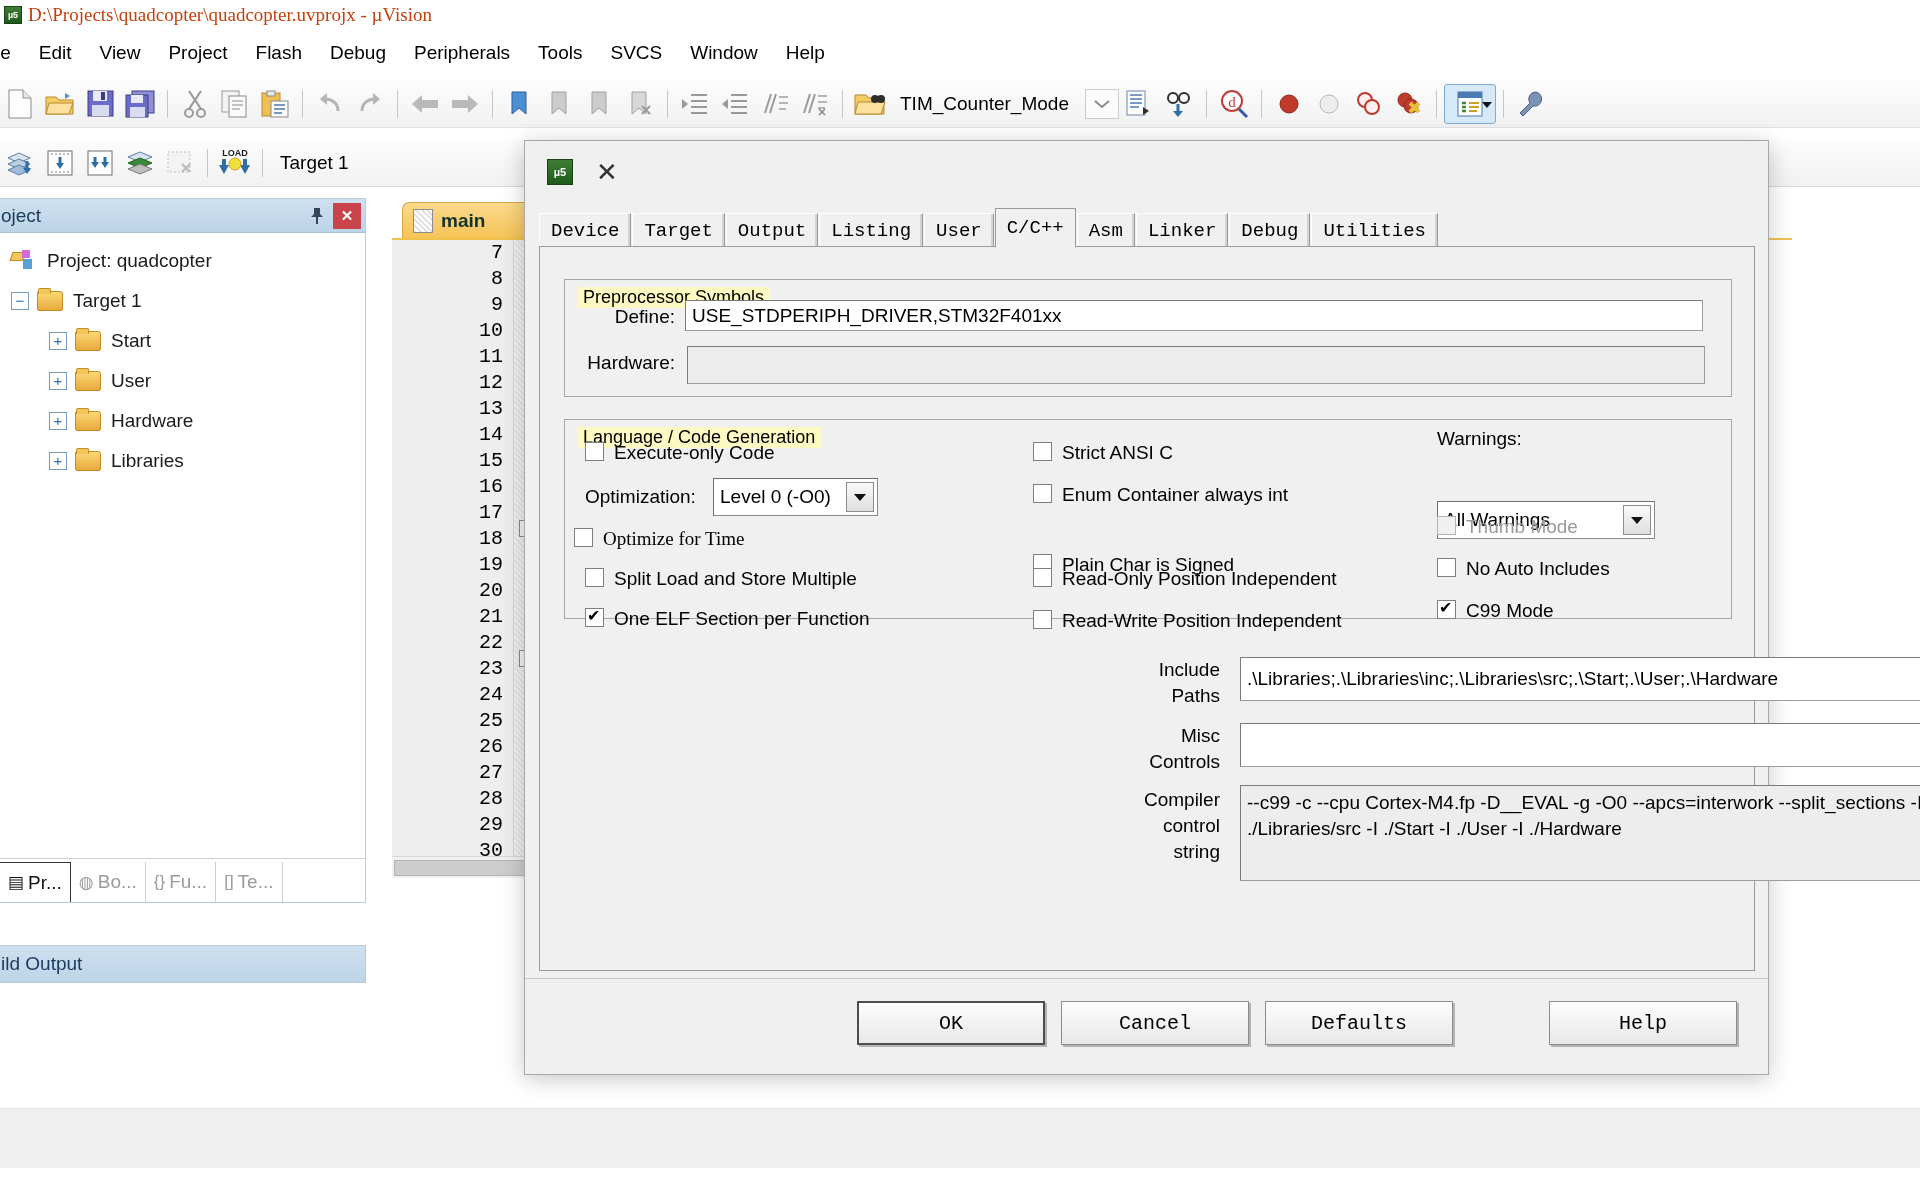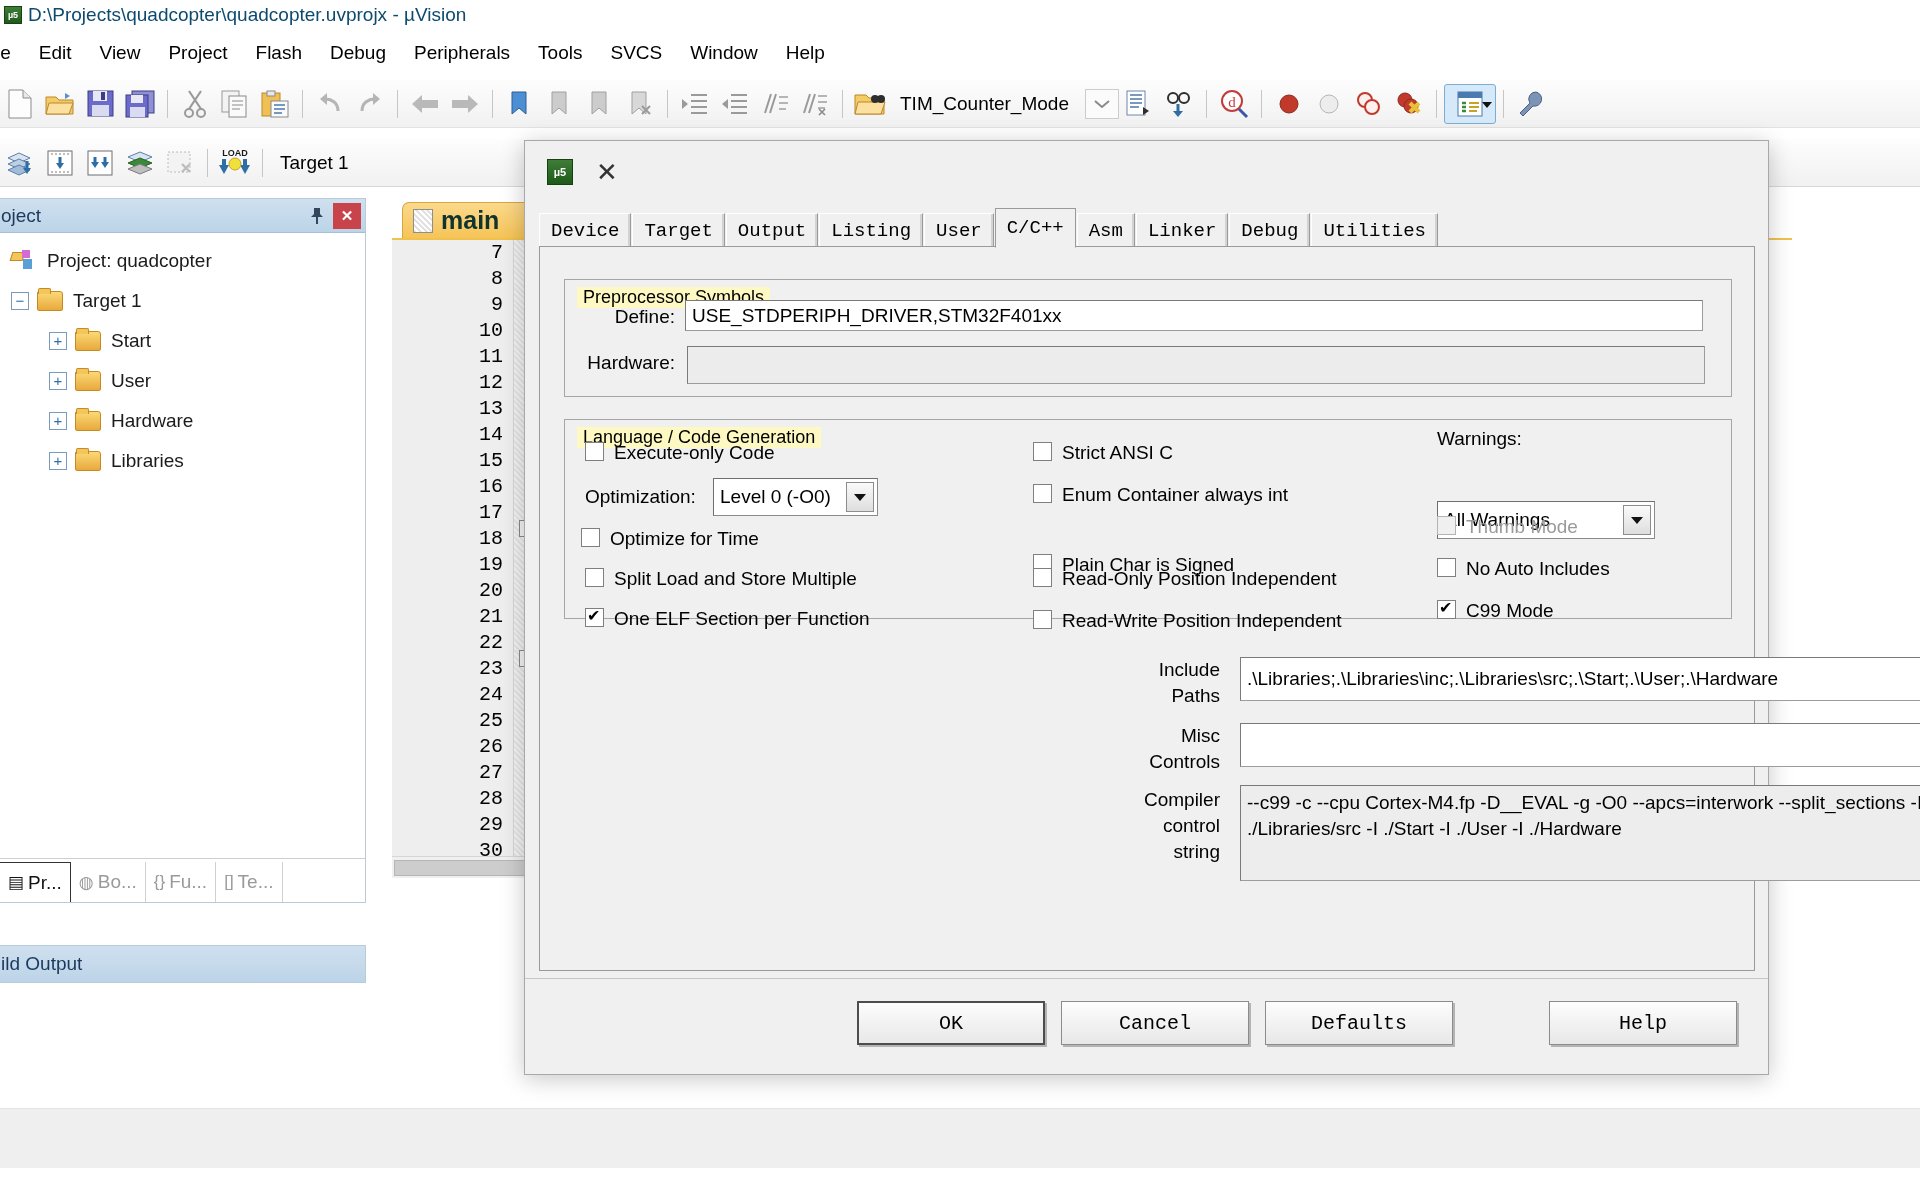--- a/index.html
+++ b/index.html
@@ -28,22 +28,23 @@
   .title-icon {
     width: 18px; height: 18px;
     background: linear-gradient(#3f7d38, #1f5a1c);
     border: 1px solid #17430f;
     display: flex; align-items: center; justify-content: center;
     color: #fff; font-size: 9px; font-weight: bold;
     margin-right: 6px;
     flex: 0 0 auto;
   }
   .title-text {
-    font-size: 19px; color: #0c4a6e;
+    font-size: 19px; color: #c2410c;
     white-space: nowrap;
+    font-family: Liberation Serif, serif;
   }
 
   
   .menubar {
     position: absolute; left: 0; top: 36px; width: 1920px; height: 33px;
     background: #ffffff;
     display: flex; align-items: center;
   }
   .menu-item {
     font-size: 19px; color: #000;
@@ -182,21 +183,21 @@
     background: #ffffff;
   }
   .etab {
     position: absolute; top: 4px; height: 36px;
     background: linear-gradient(#fbd98b, #f6c457);
     border: 1px solid #d8a63f;
     border-bottom: none;
     border-radius: 7px 7px 0 0;
     display: flex; align-items: center;
     padding: 0 10px;
-    font-size: 25px; font-weight: bold; color: #10332f;
+    font-size: 19px; font-weight: bold; color: #10332f;
     white-space: nowrap;
     overflow: hidden;
   }
   .etab-main { left: 10px; width: 140px; }
   .etab-doc-ic {
     width: 20px; height: 24px; background: #fff; border: 1px solid #8e8e8e;
     margin-right: 8px; flex: 0 0 auto;
     background-image: repeating-linear-gradient(45deg,#e2e2e2 0 2px,#fff 2px 4px);
   }
 
@@ -862,21 +863,21 @@
         </div>
 
         <div class="fld-label" style="left:20px; top:66px; text-align:left;">Optimization:</div>
         <div class="combo" style="left:148px; top:58px; width:165px; height:38px;">
           <span class="cval">Level 0 (-O0)</span>
           <span class="carrow">
               <span class="tri-down"></span>
             </span>
         </div>
 
-        <div class="cb-row" style="left:16px; top:108px;">
+        <div class="cb-row" style="left:9px; top:108px;font-family:Liberation Serif, serif;">
           <span class="cbox"></span>
           <span>Optimize for Time</span>
         </div>
         <div class="cb-row" style="left:20px; top:148px;">
           <span class="cbox"></span>
           <span>Split Load and Store Multiple</span>
         </div>
         <div class="cb-row" style="left:20px; top:188px;">
           <span class="cbox checked"></span>
           <span>One ELF Section per Function</span>

